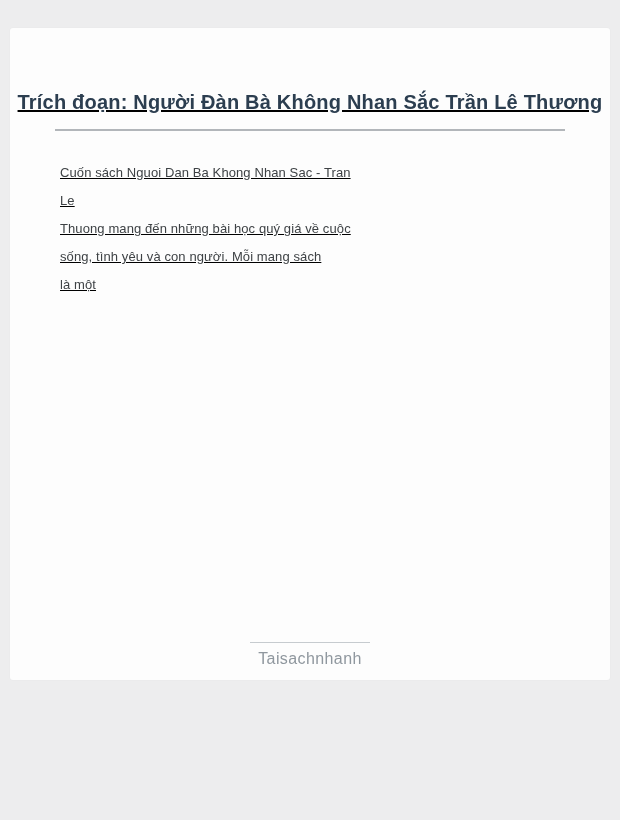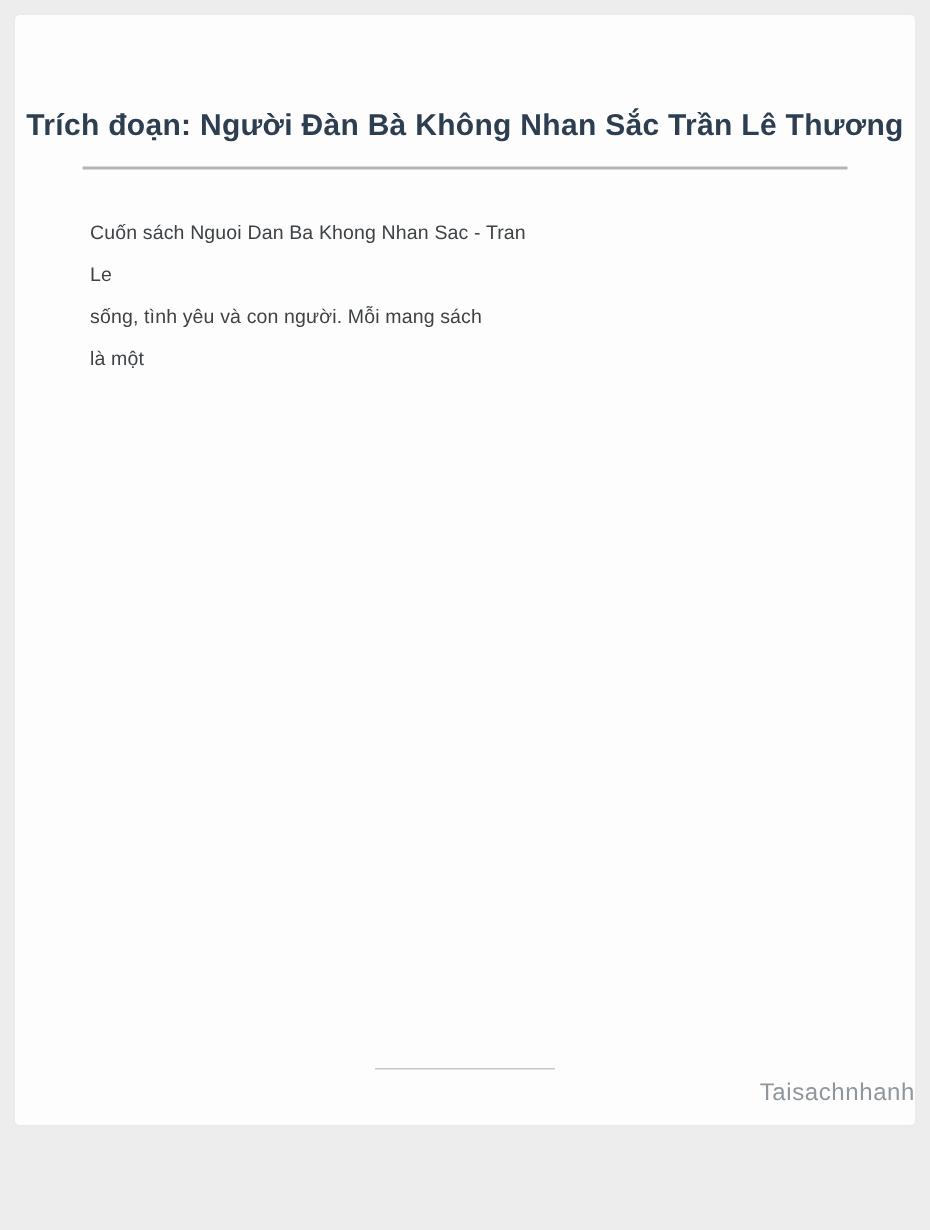--- a/index.html
+++ b/index.html
@@ -8,26 +8,27 @@
     height: 820px;
     font-family: "Liberation Sans", sans-serif;
   }
   body {
     background: #ededee;
     position: relative;
   }
   .card {
     position: absolute;
     left: 10px;
-    top: 10px;
+    top: 28px;
     width: 600px;
-    height: 740px;
+    height: 652px;
     background: #fdfdfd;
     border-radius: 3px;
     box-shadow: 0 0 2px rgba(0,0,0,0.04);
+    text-decoration: underline;
   }
   .title {
     margin-top: 60px;
     text-align: center;
     font-size: 20px;
     font-weight: 600;
     letter-spacing: 0.2px;
     color: #2c3e50;
     line-height: 28px;
   }
@@ -47,21 +48,21 @@
     letter-spacing: 0.1px;
   }
   .excerpt-line {
     white-space: nowrap;
   }
   .footer {
     position: absolute;
     left: 0;
     bottom: 12px;
     width: 100%;
-    text-align: right;
+    text-align: center;
   }
   .footer-divider {
     width: 120px;
     margin: 0 auto 7px auto;
     border: none;
     border-top: 1px solid #c6cbcf;
   }
   .footer-brand {
     font-size: 16px;
     color: #8f979e;
@@ -73,20 +74,21 @@
 
 <div class="card">
 
   <h1 class="title">Trích đoạn: Người Đàn Bà Không Nhan Sắc Trần Lê Thương</h1>
 
   <hr class="title-divider">
 
   <div class="excerpt">
     <div class="excerpt-line">Cuốn sách Nguoi Dan Ba Khong Nhan Sac - Tran</div>
     <div class="excerpt-line">Le</div>
+    <div class="excerpt-line">Thuong mang đến những bài học quý giá về cuộc</div>
     <div class="excerpt-line">sống, tình yêu và con người. Mỗi mang sách</div>
     <div class="excerpt-line">là một</div>
   </div>
 
   <div class="footer">
     <hr class="footer-divider">
     <div class="footer-brand">Taisachnhanh</div>
   </div>
 
 </div>

